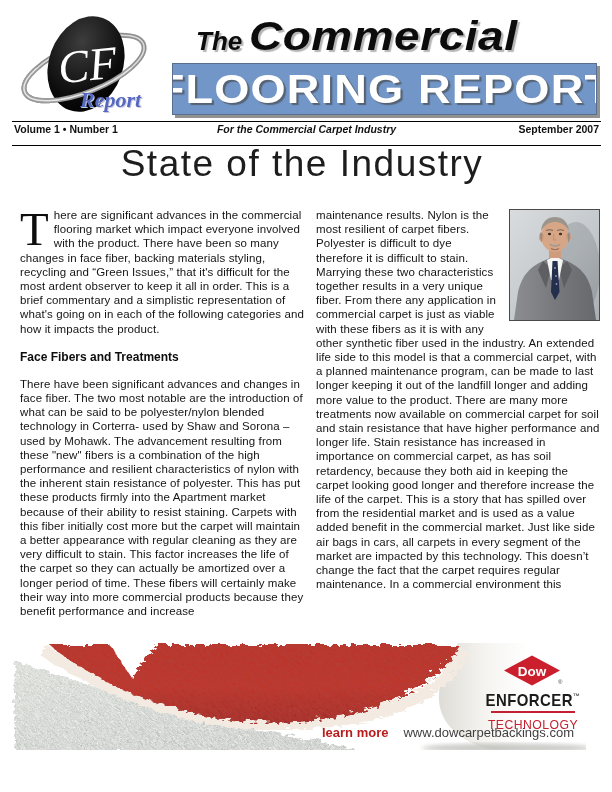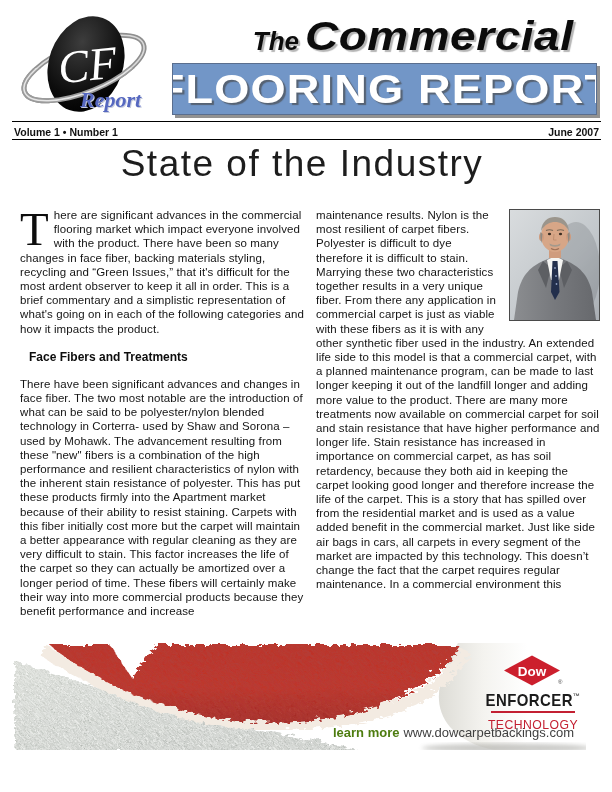--- a/index.html
+++ b/index.html
@@ -4,21 +4,21 @@
 <style>
   html,body{margin:0;padding:0;background:#e8e8e8;}
   .page{
     position:relative; width:612px; height:792px; margin:0 auto;
     background:#ffffff; overflow:hidden;
     font-family:"Liberation Sans", sans-serif; color:#111;
   }
   
   .logo{position:absolute; left:12px; top:6px; width:160px; height:114px;}
   .title-block{position:absolute; left:172px; top:12px; width:430px;}
-  .title-line1{white-space:nowrap; padding-left:24px; line-height:48px; height:50px;text-align:center;}
+  .title-line1{white-space:nowrap; padding-left:24px; line-height:48px; height:50px;}
   .the{
     font-size:26px; font-weight:bold; font-style:italic; color:#0c0c0c;
     letter-spacing:0; text-shadow:2px 2px 1px #b5b5b5;
   }
   .commercial{
     display:inline-block; font-size:41px; font-weight:bold; font-style:italic; color:#0c0c0c;
     transform:scaleX(1.12); transform-origin:left bottom; margin-left:2px;
     text-shadow:2px 2px 1px #b5b5b5; letter-spacing:0.5px;
   }
   .title-line2{
@@ -29,21 +29,21 @@
   }
   .title-line2 .banner-text{
     display:inline-block; transform:scaleX(1.13); transform-origin:center;
     color:#ffffff; font-size:40px; font-weight:bold; letter-spacing:1px;
     text-shadow:2px 2px 1px rgba(70,70,70,.65); white-space:nowrap;
   }
   
   .infobar{
     position:absolute; left:12px; right:11px; top:121px; height:15px;
     border-top:1.5px solid #000; border-bottom:1px solid #000;
-    display:flex; align-items:flex-end; font-size:10.5px; padding:1px 2px 1px 2px;
+    display:flex; align-items:flex-start; font-size:10.5px; padding:1px 2px 7px 2px;
   }
   .infobar .ib-left{flex:1; text-align:left; font-weight:bold;}
   .infobar .ib-center{flex:1.4; text-align:center; font-style:italic; font-weight:bold;}
   .infobar .ib-right{flex:1; text-align:right; font-weight:bold;}
   
   .headline{
     position:absolute; left:0; right:8px; top:143px; margin:0;
     text-align:center; font-size:37px; font-weight:400; color:#1d1d1d;
     letter-spacing:1.5px;
   }
@@ -52,21 +52,21 @@
   .col{width:284px;}
   .para{
     margin:0; font-size:11.5px; line-height:14.2px; color:#141414;
     letter-spacing:0.1px;
   }
   .dropcap{
     float:left; font-family:"Liberation Serif", serif; font-size:47px; line-height:38px;
     padding:2px 5px 0 0; color:#0d0d0d;
   }
   .section-heading{
-    margin:14px 0 13px 9px; font-size:12px; font-weight:bold; color:#0d0d0d;
+    margin:14px 0 13px 0; font-size:12px; font-weight:bold; color:#0d0d0d;
   }
   .portrait{
     float:right; width:89px; height:110px; border:1px solid #4a4a4a;
     margin:1px 0 6px 9px; background:#c7ccd0;
   }
   
   .ad-banner{position:absolute; left:12px; top:643px; width:574px; height:107px; background:#fff;}
   .carpet-photo{position:absolute; left:0; top:0;}
   .dow-block{position:absolute; left:453px; top:12px; width:136px; text-align:center;}
   .dow-diamond{display:block; margin:0 auto 2px auto;}
@@ -77,21 +77,21 @@
   }
   .enforcer sup{font-size:8px; color:#555;}
   .red-rule{width:84px; height:2px; background:#c32032; margin:1px auto 2px auto;}
   .technology{
     display:inline-block; transform:scaleX(0.94);
     font-size:13px; color:#c32032; letter-spacing:0.5px; line-height:13px;
   }
   .learn-row{
     position:absolute; right:12px; top:82px; white-space:nowrap; font-size:13px;
   }
-  .learn-row .learn{color:#4d7c0f; font-weight:bold; margin-right:4px;}
+  .learn-row .learn{color:#b91c1c; font-weight:bold; margin-right:15px;}
   .learn-row .url{color:#3f3f3f; text-decoration:none;margin-top:28px;}
 </style>
 </head>
 <body>
 
 <div class="page">
 
   <header>
     <div class="logo">
       <svg width="160" height="114" viewBox="0 0 160 114">
@@ -129,21 +129,22 @@
         <span class="commercial">Commercial</span>
       </div>
       <div class="title-line2">
         <span class="banner-text">FLOORING REPORT</span>
       </div>
     </div>
   </header>
 
   <div class="infobar">
     <span class="ib-left">Volume 1 • Number 1</span>
-    <span class="ib-right">June 2007</span>
+    <span class="ib-center">For the Commercial Carpet Industry</span>
+    <span class="ib-right">September 2007</span>
   </div>
 
   <h1 class="headline">State of the Industry</h1>
 
   <main class="article">
     <div class="col">
       <p class="para"><span class="dropcap">T</span><span>here are significant advances in the commercial flooring market which impact everyone involved with the product.  There have been so many changes in face fiber, backing materials styling, recycling and “Green Issues,” that it's difficult for the most ardent observer to keep it all in order.  This is a brief commentary and a simplistic representation of what's going on in each of the following categories and how it impacts the product.</span></p>
       <h2 class="section-heading">Face Fibers and Treatments</h2>
       <p class="para">There have been significant advances and changes in face fiber.  The two most notable are the introduction of what can be said to be polyester/nylon blended technology in Corterra- used by Shaw and Sorona – used by Mohawk.  The advancement resulting from these "new" fibers is a combination of the high performance and resilient characteristics of nylon with the inherent stain resistance of polyester.  This has put these products firmly into the Apartment market because of their ability to resist staining.  Carpets with this fiber initially cost more but the carpet will maintain a better appearance with regular cleaning as they are very difficult to stain. This factor increases the life of the carpet so they can actually be amortized over a longer period of time.  These fibers will certainly make their way into more commercial products because they benefit performance and increase</p>
     </div>

